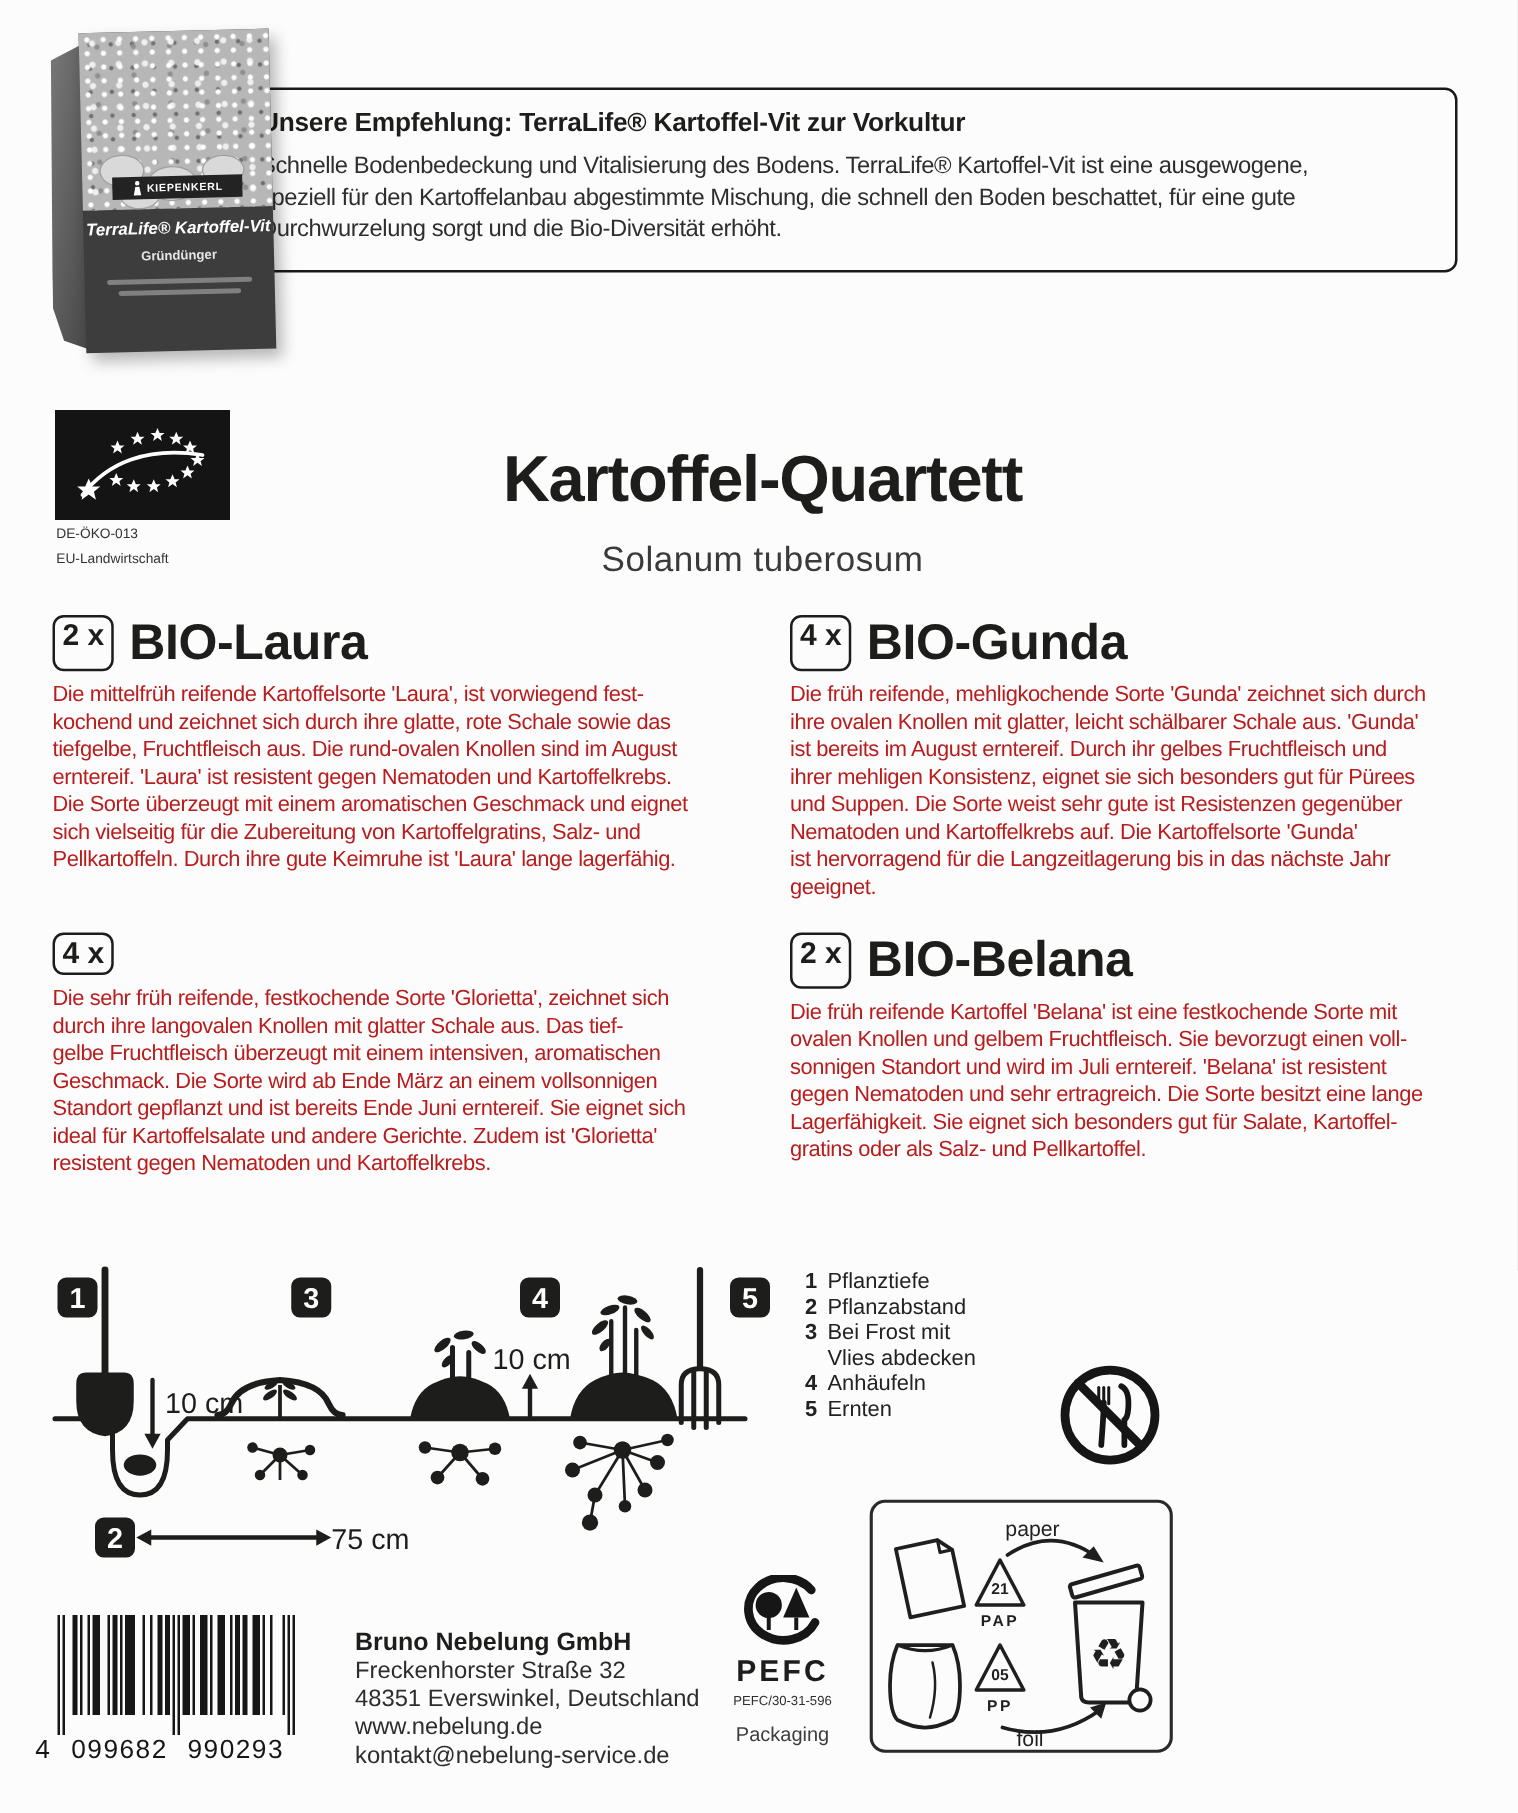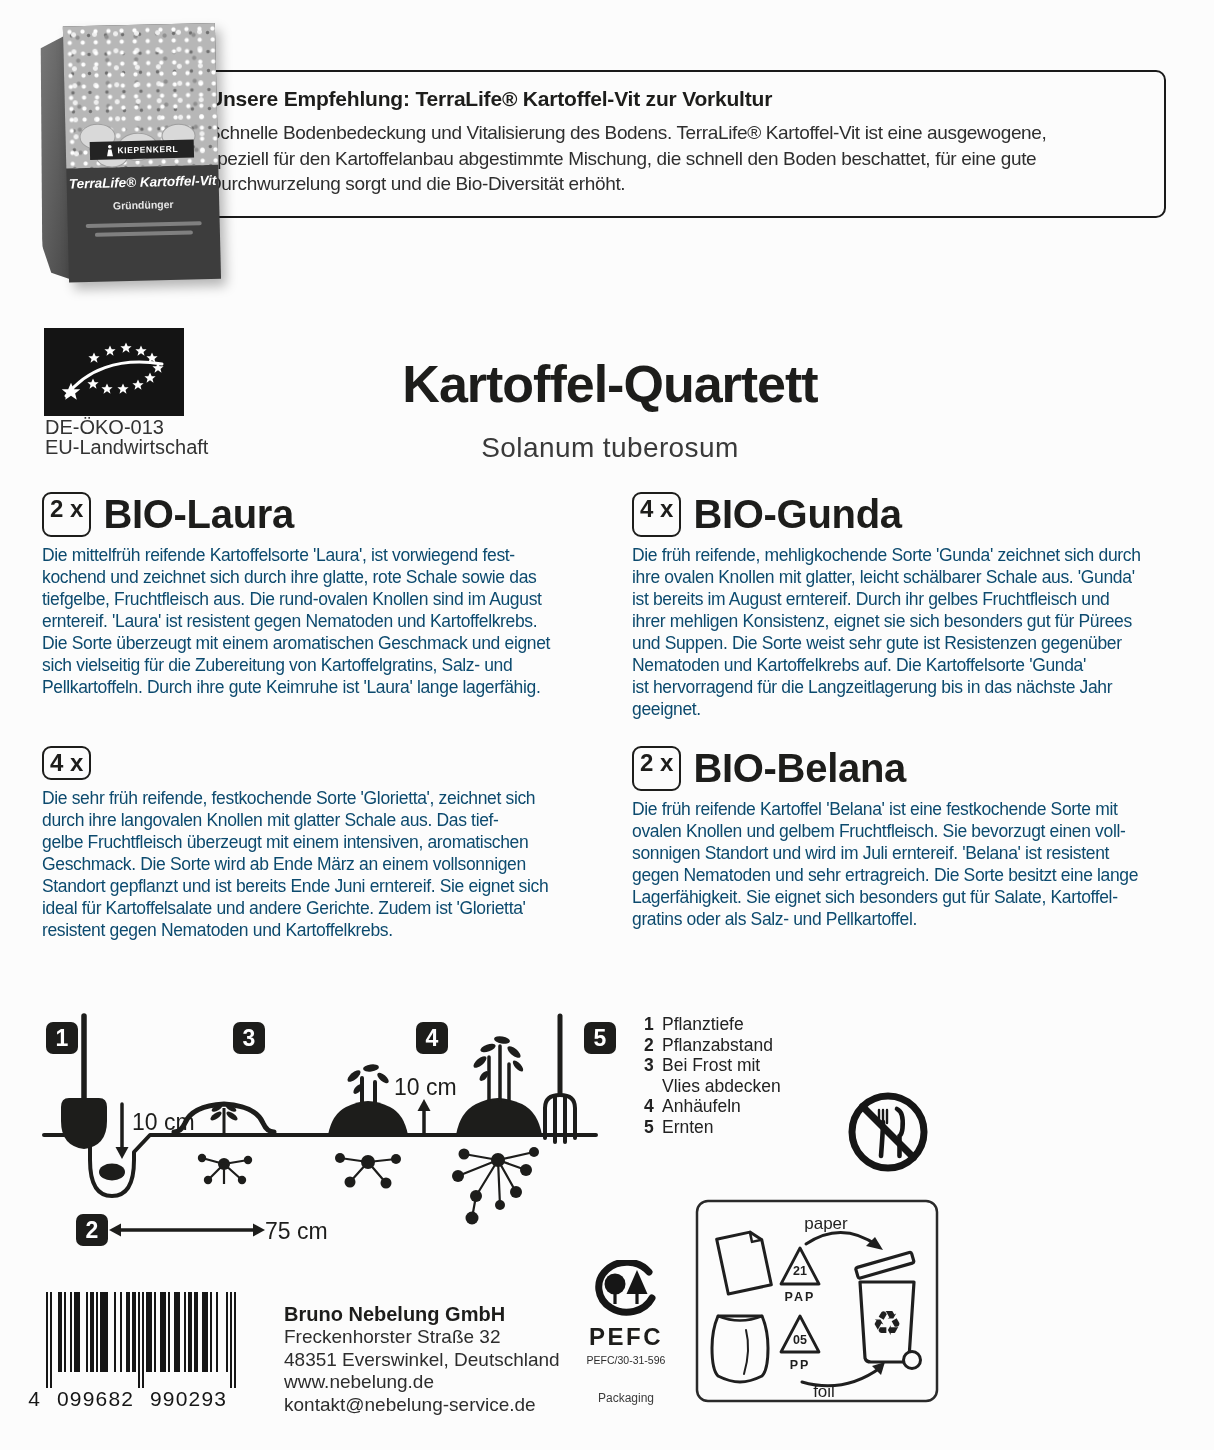--- a/index.html
+++ b/index.html
@@ -26,48 +26,48 @@
                          radial-gradient(circle,#6f6f6f 1.2px,transparent 2.2px);
         background-size:13px 11px,21px 17px,29px 23px,17px 19px;}
   .spud{position:absolute;background:#d9d9d9;border:1px solid #9f9f9f;border-radius:50%;}
   .pkg-brand{position:absolute;top:116px;left:16%;right:16%;height:18px;background:#232323;display:flex;
         align-items:center;justify-content:center;gap:4px;color:#fff;font-size:8.5px;font-weight:bold;letter-spacing:.6px;}
   .pkg-name{position:absolute;top:150px;left:0;right:0;text-align:center;color:#fff;font-size:13.5px;font-weight:bold;font-style:italic;}
   .pkg-sub{position:absolute;top:174px;left:0;right:0;text-align:center;color:#e6e6e6;font-size:10.5px;font-weight:bold;}
   .pkg-tiny{position:absolute;left:12%;right:12%;height:4px;background:#979797;opacity:.75;border-radius:2px;}
 
   
-  .eu-code{left:45px;top:418px;font-size:20px;line-height:19.5px;color:#333;}
+  .eu-code{left:45px;top:418px;font-size:11px;line-height:19.5px;color:#333;}
 
   
   .main-title{left:255px;top:354px;width:710px;text-align:center;font-family:Liberation Sans, sans-serif;
         font-weight:bold;font-size:52px;letter-spacing:-1px;color:#1d1d1b;}
   .sub-title{left:255px;top:432px;width:710px;text-align:center;font-size:28px;letter-spacing:.4px;color:#3a3a3a;}
 
   
   .variety{width:560px;}
   .v-head{display:flex;gap:12px;}
   .v-count{border:2.5px solid #1d1d1b;border-radius:9px;padding:0 6px;font-size:24px;font-weight:bold;line-height:30px;}
   .v-name{font-size:40px;font-weight:bold;letter-spacing:-0.3px;}
-  .v-text{margin-top:7px;font-size:17.5px;line-height:22px;letter-spacing:-0.35px;color:#0c4a6e;white-space:pre;}
+  .v-text{margin-top:7px;font-size:17.5px;line-height:22px;letter-spacing:-0.35px;color:#b91c1c;white-space:pre;}
 
   
   .legend{left:644px;top:1014px;font-size:17.5px;line-height:20.5px;color:#222;}
   .leg-row{display:flex;}
   .lnum{font-weight:bold;width:18px;flex:none;}
   .llab2{display:block;}
 
   
   .company{left:284px;top:1302px;width:320px;}
   .co-name{font-size:20px;font-weight:bold;line-height:24px;}
   .co-line{font-size:19px;line-height:22.5px;color:#2d2d2d;}
   .pefc{left:578px;top:1260px;width:96px;text-align:center;}
   .pefc-name{font-size:24px;font-weight:bold;letter-spacing:2.5px;margin-top:1px;}
   .pefc-code{font-size:10.5px;margin-top:3px;color:#2d2d2d;}
-  .pefc-cap{font-size:12px;margin-top:25px;color:#3c3c3c;}
+  .pefc-cap{font-size:16px;margin-top:13px;color:#3c3c3c;}
   svg text{font-family:"Liberation Sans","DejaVu Sans",sans-serif;}
   .bc-digit{font-family:"DejaVu Sans Mono","Liberation Mono",monospace;}
 </style>
 </head>
 <body>
 
 <div id="page">
 
   <div class="abs reco">
     <div class="reco-title">Unsere Empfehlung: TerraLife® Kartoffel-Vit zur Vorkultur</div>

